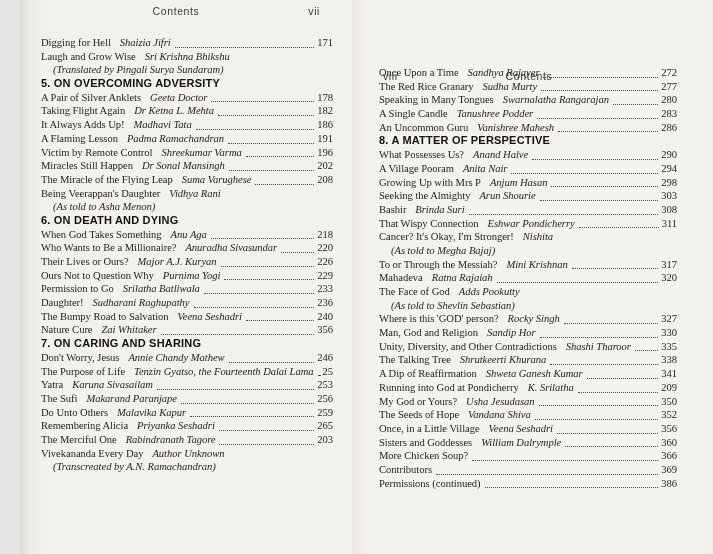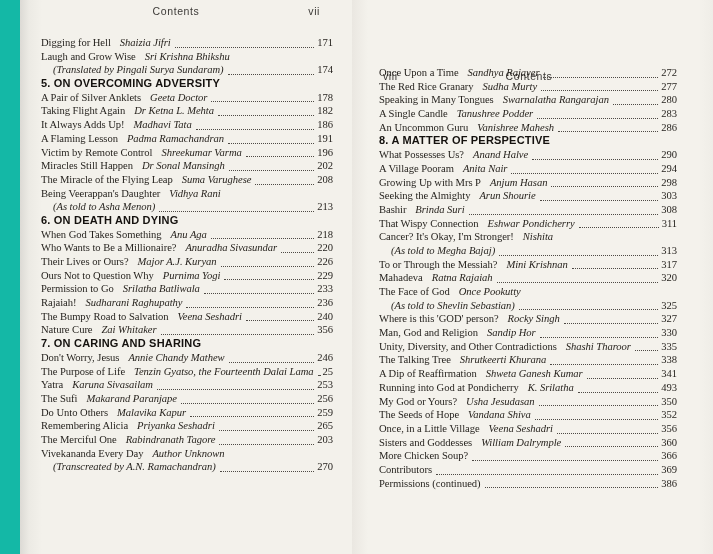--- a/index.html
+++ b/index.html
@@ -2,21 +2,21 @@
 <html><head>
 <meta charset="utf-8">
 <style>
   html, body { margin: 0; padding: 0; }
   body { width: 713px; height: 554px; overflow: hidden; }
 
   .scan {
     position: relative;
     width: 713px;
     height: 554px;
-    background: #14b8a6;
+    background: #e5e5e5;
     font-family: "Liberation Serif", serif;
     color: #221f1b;
   }
 
   .paper { position: absolute; top: 0; bottom: 0; }
   .paper.left {
     left: 20px; width: 332px;
     background: linear-gradient(90deg, #dcdad5 0px, #eceae4 9px, #f3f1eb 22px, #f3f1eb 100%);
   }
   .paper.right {
@@ -62,21 +62,21 @@
   .entry .author { flex: 0 0 auto; font-style: italic; margin-left: 9px; color: #27231e; }
   .entry .dots {
     flex: 1 1 0;
     min-width: 2px;
     border-bottom: 1.4px dotted #4e4a45;
     margin: 0 3px 2px 4px;
     align-self: flex-end;
     height: 0;
   }
   .entry .pagenum { flex: 0 0 auto; }
-  .entry.indent { padding-left: 12px; }
+  .entry.indent { padding-left: 12px; flex-direction: column; }
   .entry.indent .title { font-style: italic; }
 </style>
 </head>
 <body>
 
 <div class="scan">
   <div class="paper left"></div>
   <div class="paper right"></div>
 
   <div class="page-header hdr-left">
@@ -187,21 +187,21 @@
           <span class="dots"></span>
           <span class="pagenum">229</span>
         </div>
         <div class="entry">
           <span class="title">Permission to Go</span>
           <span class="author">Srilatha Batliwala</span>
           <span class="dots"></span>
           <span class="pagenum">233</span>
         </div>
         <div class="entry">
-          <span class="title">Rajaiah!</span>
+          <span class="title">Daughter!</span>
           <span class="author">Sudharani Raghupathy</span>
           <span class="dots"></span>
           <span class="pagenum">236</span>
         </div>
         <div class="entry">
           <span class="title">The Bumpy Road to Salvation</span>
           <span class="author">Veena Seshadri</span>
           <span class="dots"></span>
           <span class="pagenum">240</span>
         </div>
@@ -354,21 +354,21 @@
           <span class="pagenum">317</span>
         </div>
         <div class="entry">
           <span class="title">Mahadeva</span>
           <span class="author">Ratna Rajaiah</span>
           <span class="dots"></span>
           <span class="pagenum">320</span>
         </div>
         <div class="entry">
           <span class="title">The Face of God</span>
-          <span class="author">Once Pookutty</span>
+          <span class="author">Adds Pookutty</span>
         </div>
         <div class="entry indent">
           <span class="title">(As told to Shevlin Sebastian)</span>
           <span class="dots"></span>
           <span class="pagenum">325</span>
         </div>
         <div class="entry">
           <span class="title">Where is this 'GOD' person?</span>
           <span class="author">Rocky Singh</span>
           <span class="dots"></span>
@@ -395,21 +395,21 @@
         <div class="entry">
           <span class="title">A Dip of Reaffirmation</span>
           <span class="author">Shweta Ganesh Kumar</span>
           <span class="dots"></span>
           <span class="pagenum">341</span>
         </div>
         <div class="entry">
           <span class="title">Running into God at Pondicherry</span>
           <span class="author">K. Srilatha</span>
           <span class="dots"></span>
-          <span class="pagenum">493</span>
+          <span class="pagenum">209</span>
         </div>
         <div class="entry">
           <span class="title">My God or Yours?</span>
           <span class="author">Usha Jesudasan</span>
           <span class="dots"></span>
           <span class="pagenum">350</span>
         </div>
         <div class="entry">
           <span class="title">The Seeds of Hope</span>
           <span class="author">Vandana Shiva</span>

